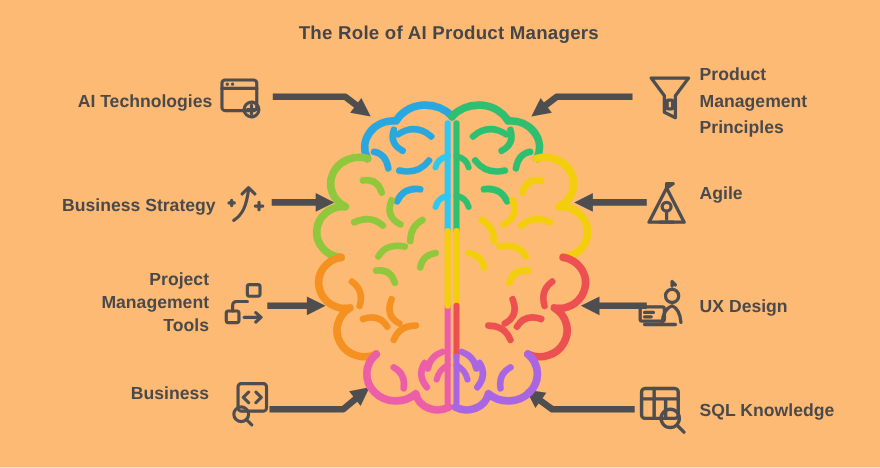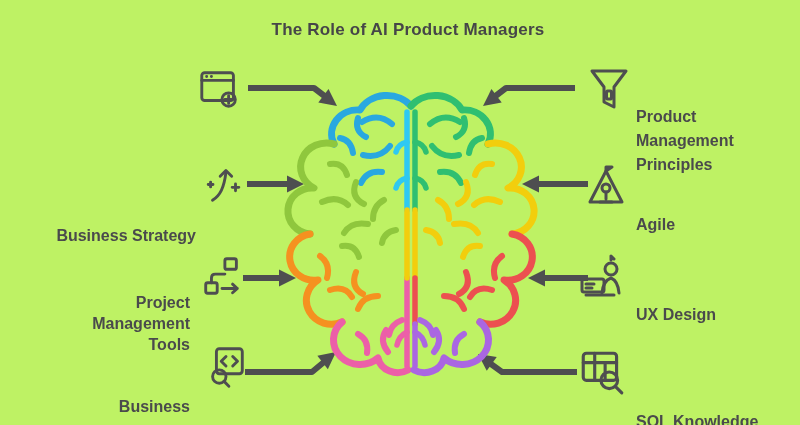--- a/index.html
+++ b/index.html
@@ -1,59 +1,62 @@
 <!DOCTYPE html>
 <html><head>
 <meta charset="utf-8">
 <style>
   html,body{margin:0;padding:0;background:#ffffff;}
-  .canvas{position:relative;width:800px;height:425px;background:#bef264;overflow:hidden;
+  .canvas{position:relative;width:800px;height:425px;background:#fdba74;overflow:hidden;
           font-family:"Liberation Sans",sans-serif;}
   .title{position:absolute;left:0;right:0;top:20px;text-align:center;padding-left:16px;
          font-size:17px;font-weight:700;color:#464648;letter-spacing:.2px;}
-  .label{position:absolute;font-weight:700;color:#4a4a4c;font-size:16px;line-height:21px;margin-top:48px;}
+  .label{position:absolute;font-weight:700;color:#4a4a4c;font-size:16px;line-height:21px;}
   .label .ln{display:block;}
   .left-col{text-align:right;}
   .right-col{text-align:left;}
   .lh23 .ln{line-height:24px;}
   .lh22 .ln{line-height:22px;}
   .icon{position:absolute;}
   .icon svg{display:block;}
   .overlay,.brain{position:absolute;overflow:visible;}
   .overlay{left:0;top:0;}
   .brain{left:294px;top:82px;}
 </style>
 </head>
 <body>
 
 <div class="canvas">
 
   <div class="title">The Role of AI Product Managers</div>
 
+  <div class="label left-col" style="right:607px;top:82px;">
+    <span class="ln">AI Technologies</span>
+  </div>
   <div class="label left-col" style="right:604px;top:177px;">
     <span class="ln">Business Strategy</span>
   </div>
   <div class="label left-col" style="right:610px;top:244px;">
     <span class="ln">Project</span>
     <span class="ln">Management</span>
     <span class="ln">Tools</span>
   </div>
   <div class="label left-col lh22" style="right:610px;top:348px;">
     <span class="ln">Business</span>
   </div>
 
   <div class="label right-col lh23" style="left:636px;top:57px;">
     <span class="ln">Product</span>
     <span class="ln">Management</span>
     <span class="ln">Principles</span>
   </div>
   <div class="label right-col lh22" style="left:636px;top:166px;">
     <span class="ln">Agile</span>
   </div>
-  <div class="label right-col" style="left:636px;top:256px;">
+  <div class="label right-col" style="left:636px;top:269px;">
     <span class="ln">UX Design</span>
   </div>
   <div class="label right-col" style="left:636px;top:363px;">
     <span class="ln">SQL Knowledge</span>
   </div>
 
   <div class="icon" style="left:197px;top:66px;">
     <svg width="46" height="46" viewBox="0 0 48 48" fill="none" stroke-width="3" stroke-linecap="round" stroke-linejoin="round" stroke="#4e4e50">
       <rect x="5" y="7" width="33" height="29" rx="3"></rect>
       <path d="M5 15 H38"></path>

